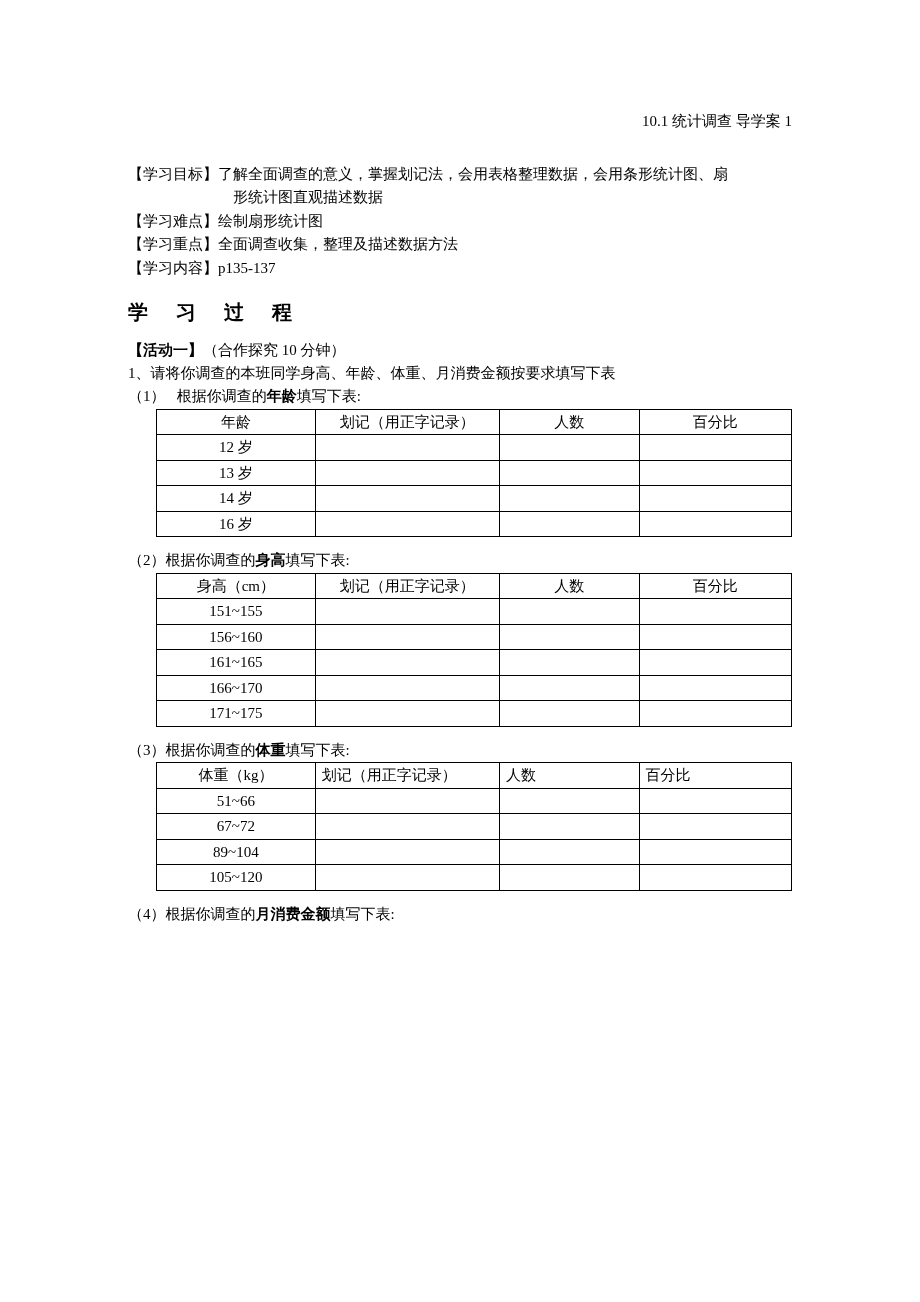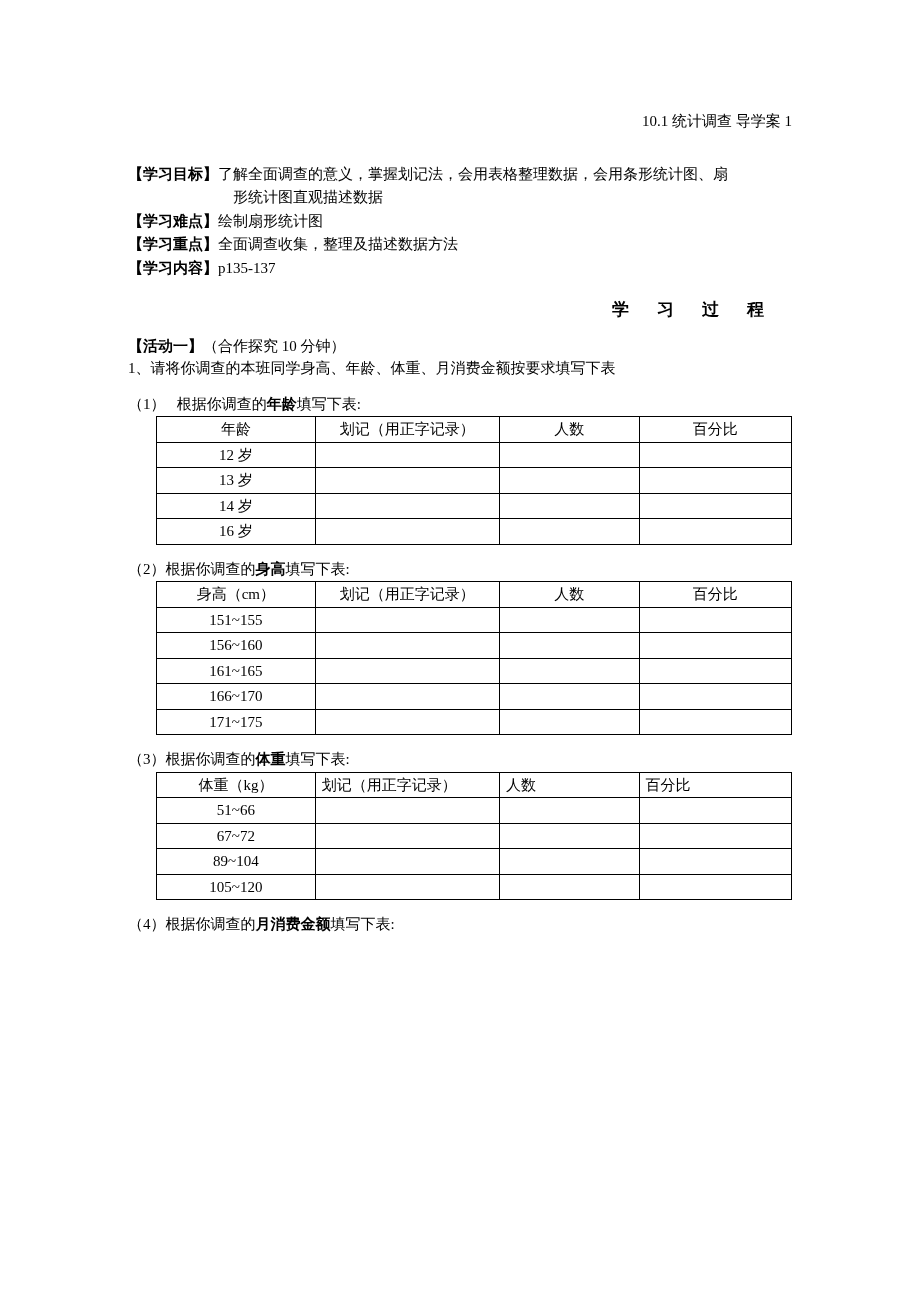--- a/index.html
+++ b/index.html
@@ -12,33 +12,33 @@
       padding: 110px 128px 60px 128px;
       line-height: 1.5;
     }
     .title {
       text-align: right;
       font-size: 15px;
       margin-bottom: 30px;
     }
     .meta-block { margin-bottom: 18px; }
     .meta-line { margin-bottom: 1px; }
-    .bracket-label { font-family: "KaiTi", "楷体", serif; font-weight: bold; }
+    .bracket-label { font-family: "KaiTi", "楷体", serif; font-weight: normal; }
     .indent-continue { padding-left: 105px; }
     .section-heading {
       font-family: "KaiTi", "楷体", serif;
       font-weight: bold;
-      font-size: 17px;
-      text-align: right;
+      font-size: 20px;
+      text-align: left;
       letter-spacing: 28px;
       margin: 10px 0 12px 0;
     }
     .activity-label { font-family: "KaiTi", "楷体", serif; font-weight: bold; }
     .bold-term { font-family: "KaiTi", "楷体", serif; font-weight: bold; }
-    .sub-prompt { margin-top: 13px; }
+    .sub-prompt { margin-top: 1px; }
     .table-indent { padding-left: 28px; }
     table {
       border-collapse: collapse;
       width: 100%;
       margin: 1px 0 12px 0;
       font-family: "SimSun", "宋体", serif;
       font-size: 15px;
     }
     td {
       border: 1px solid #000;

